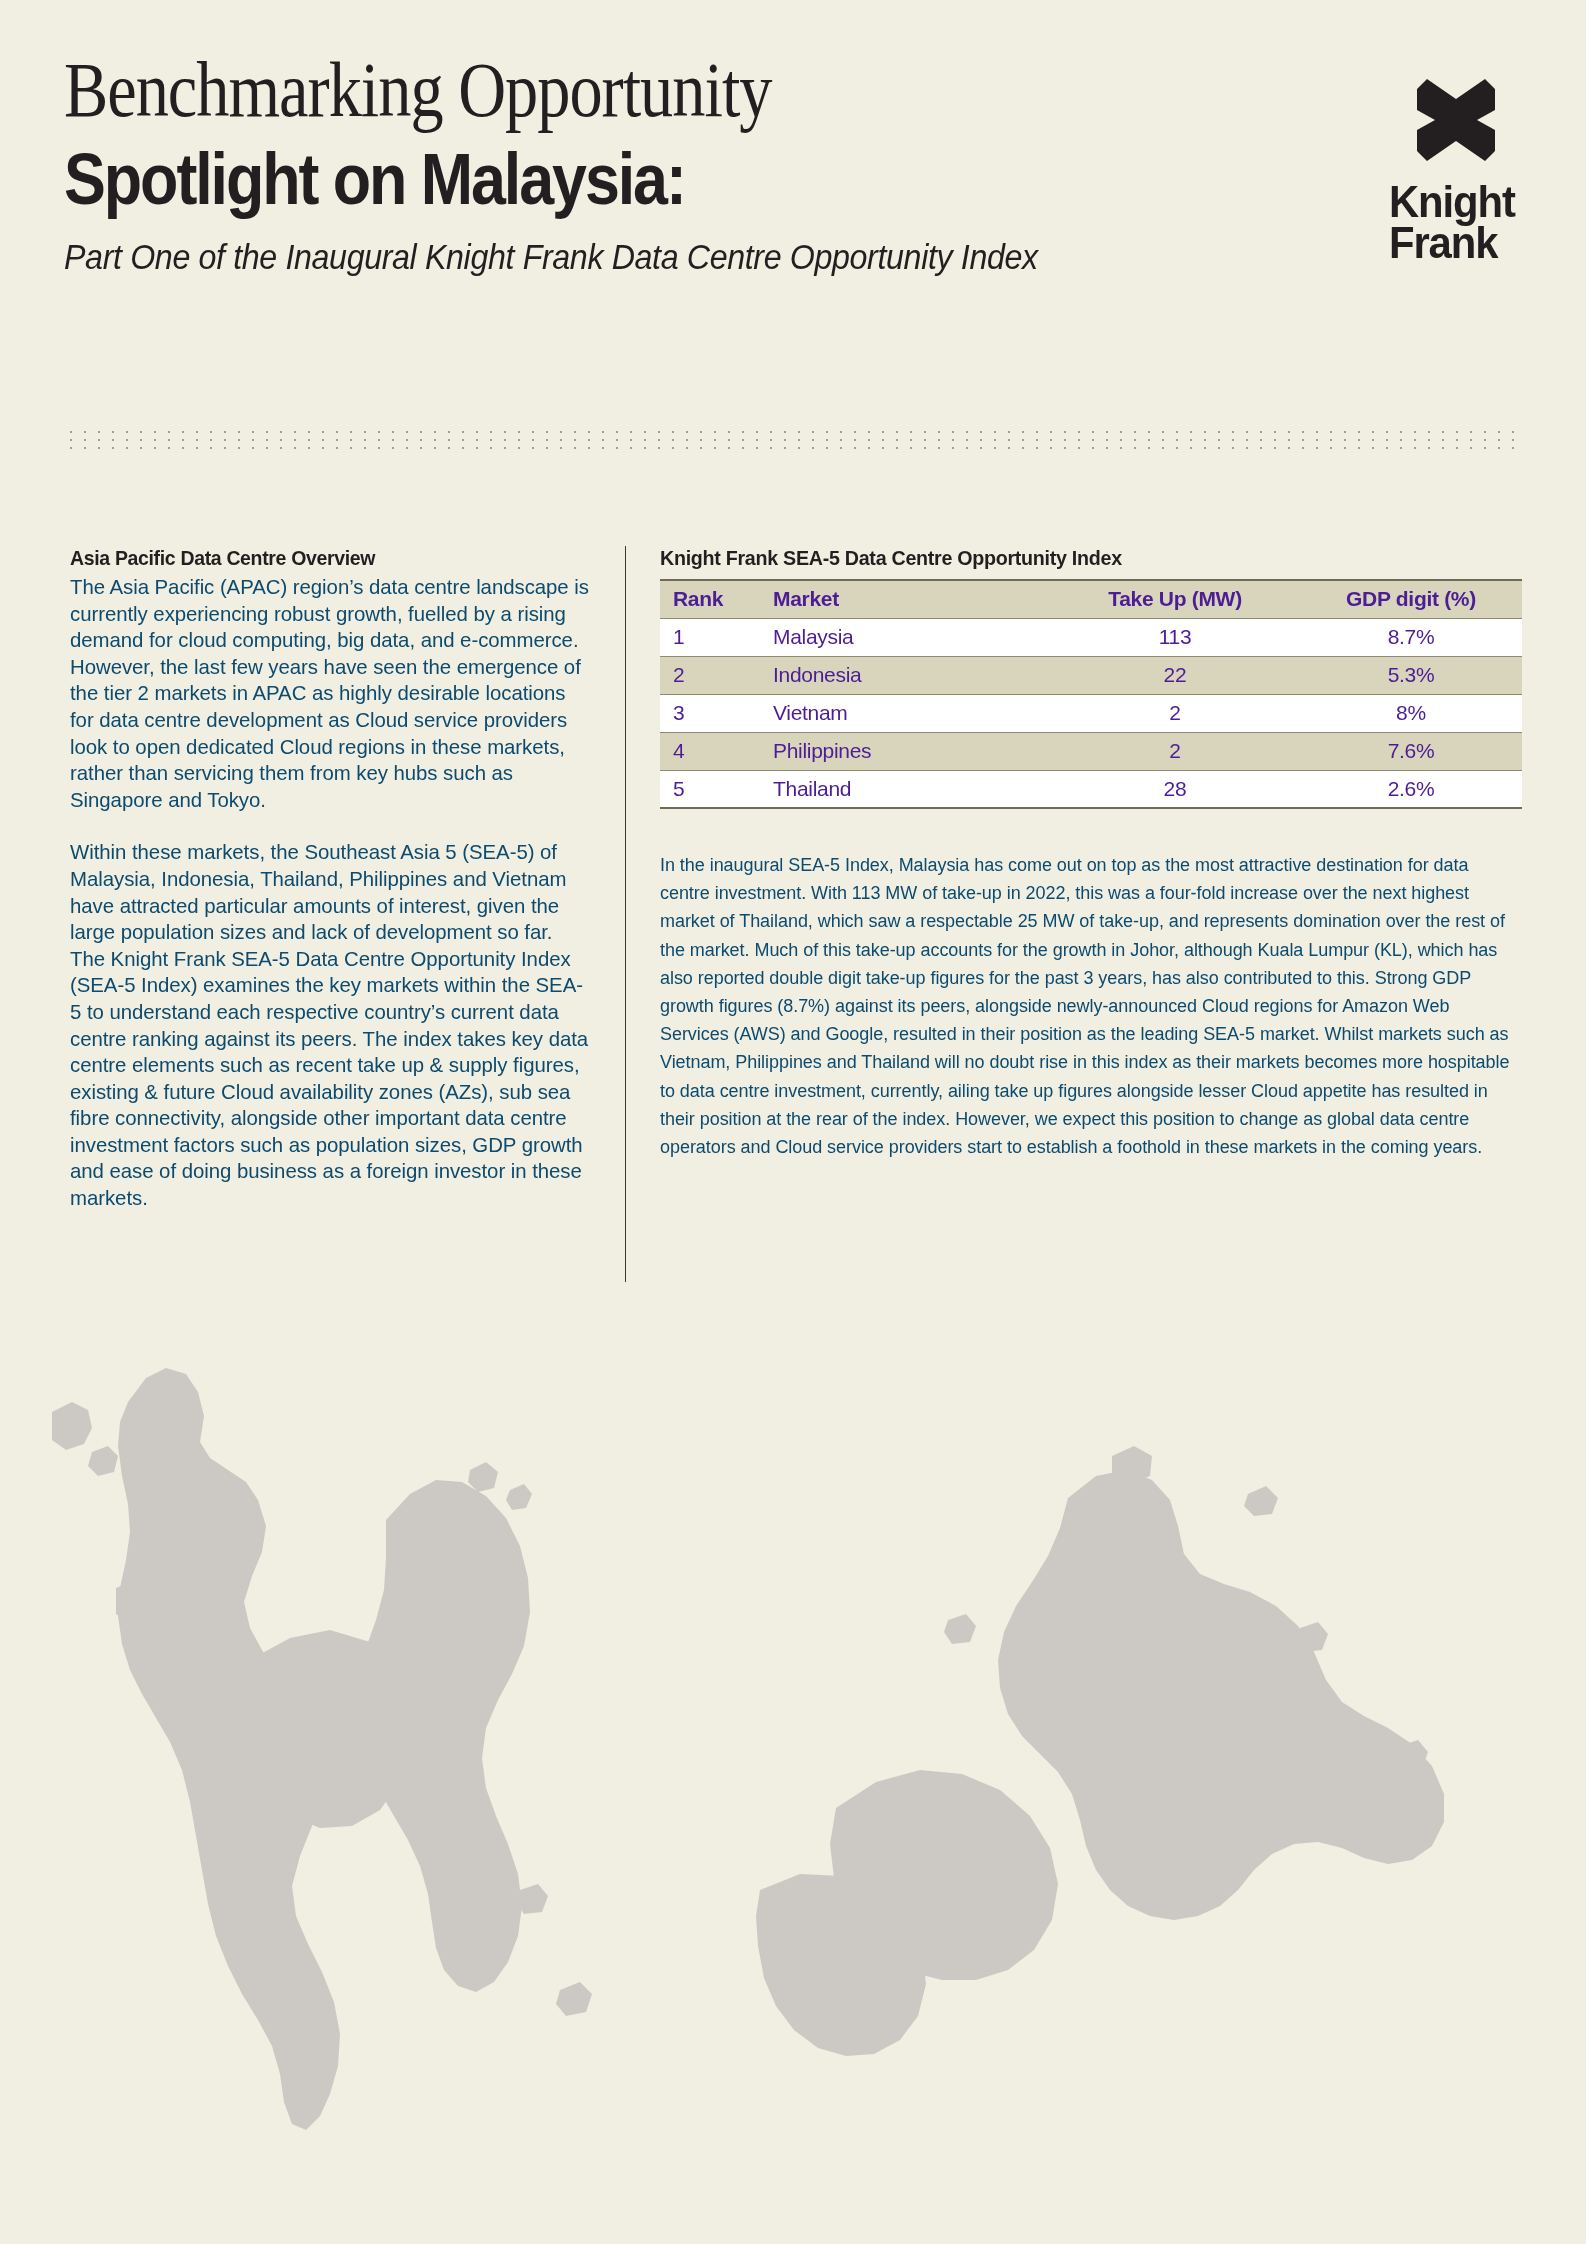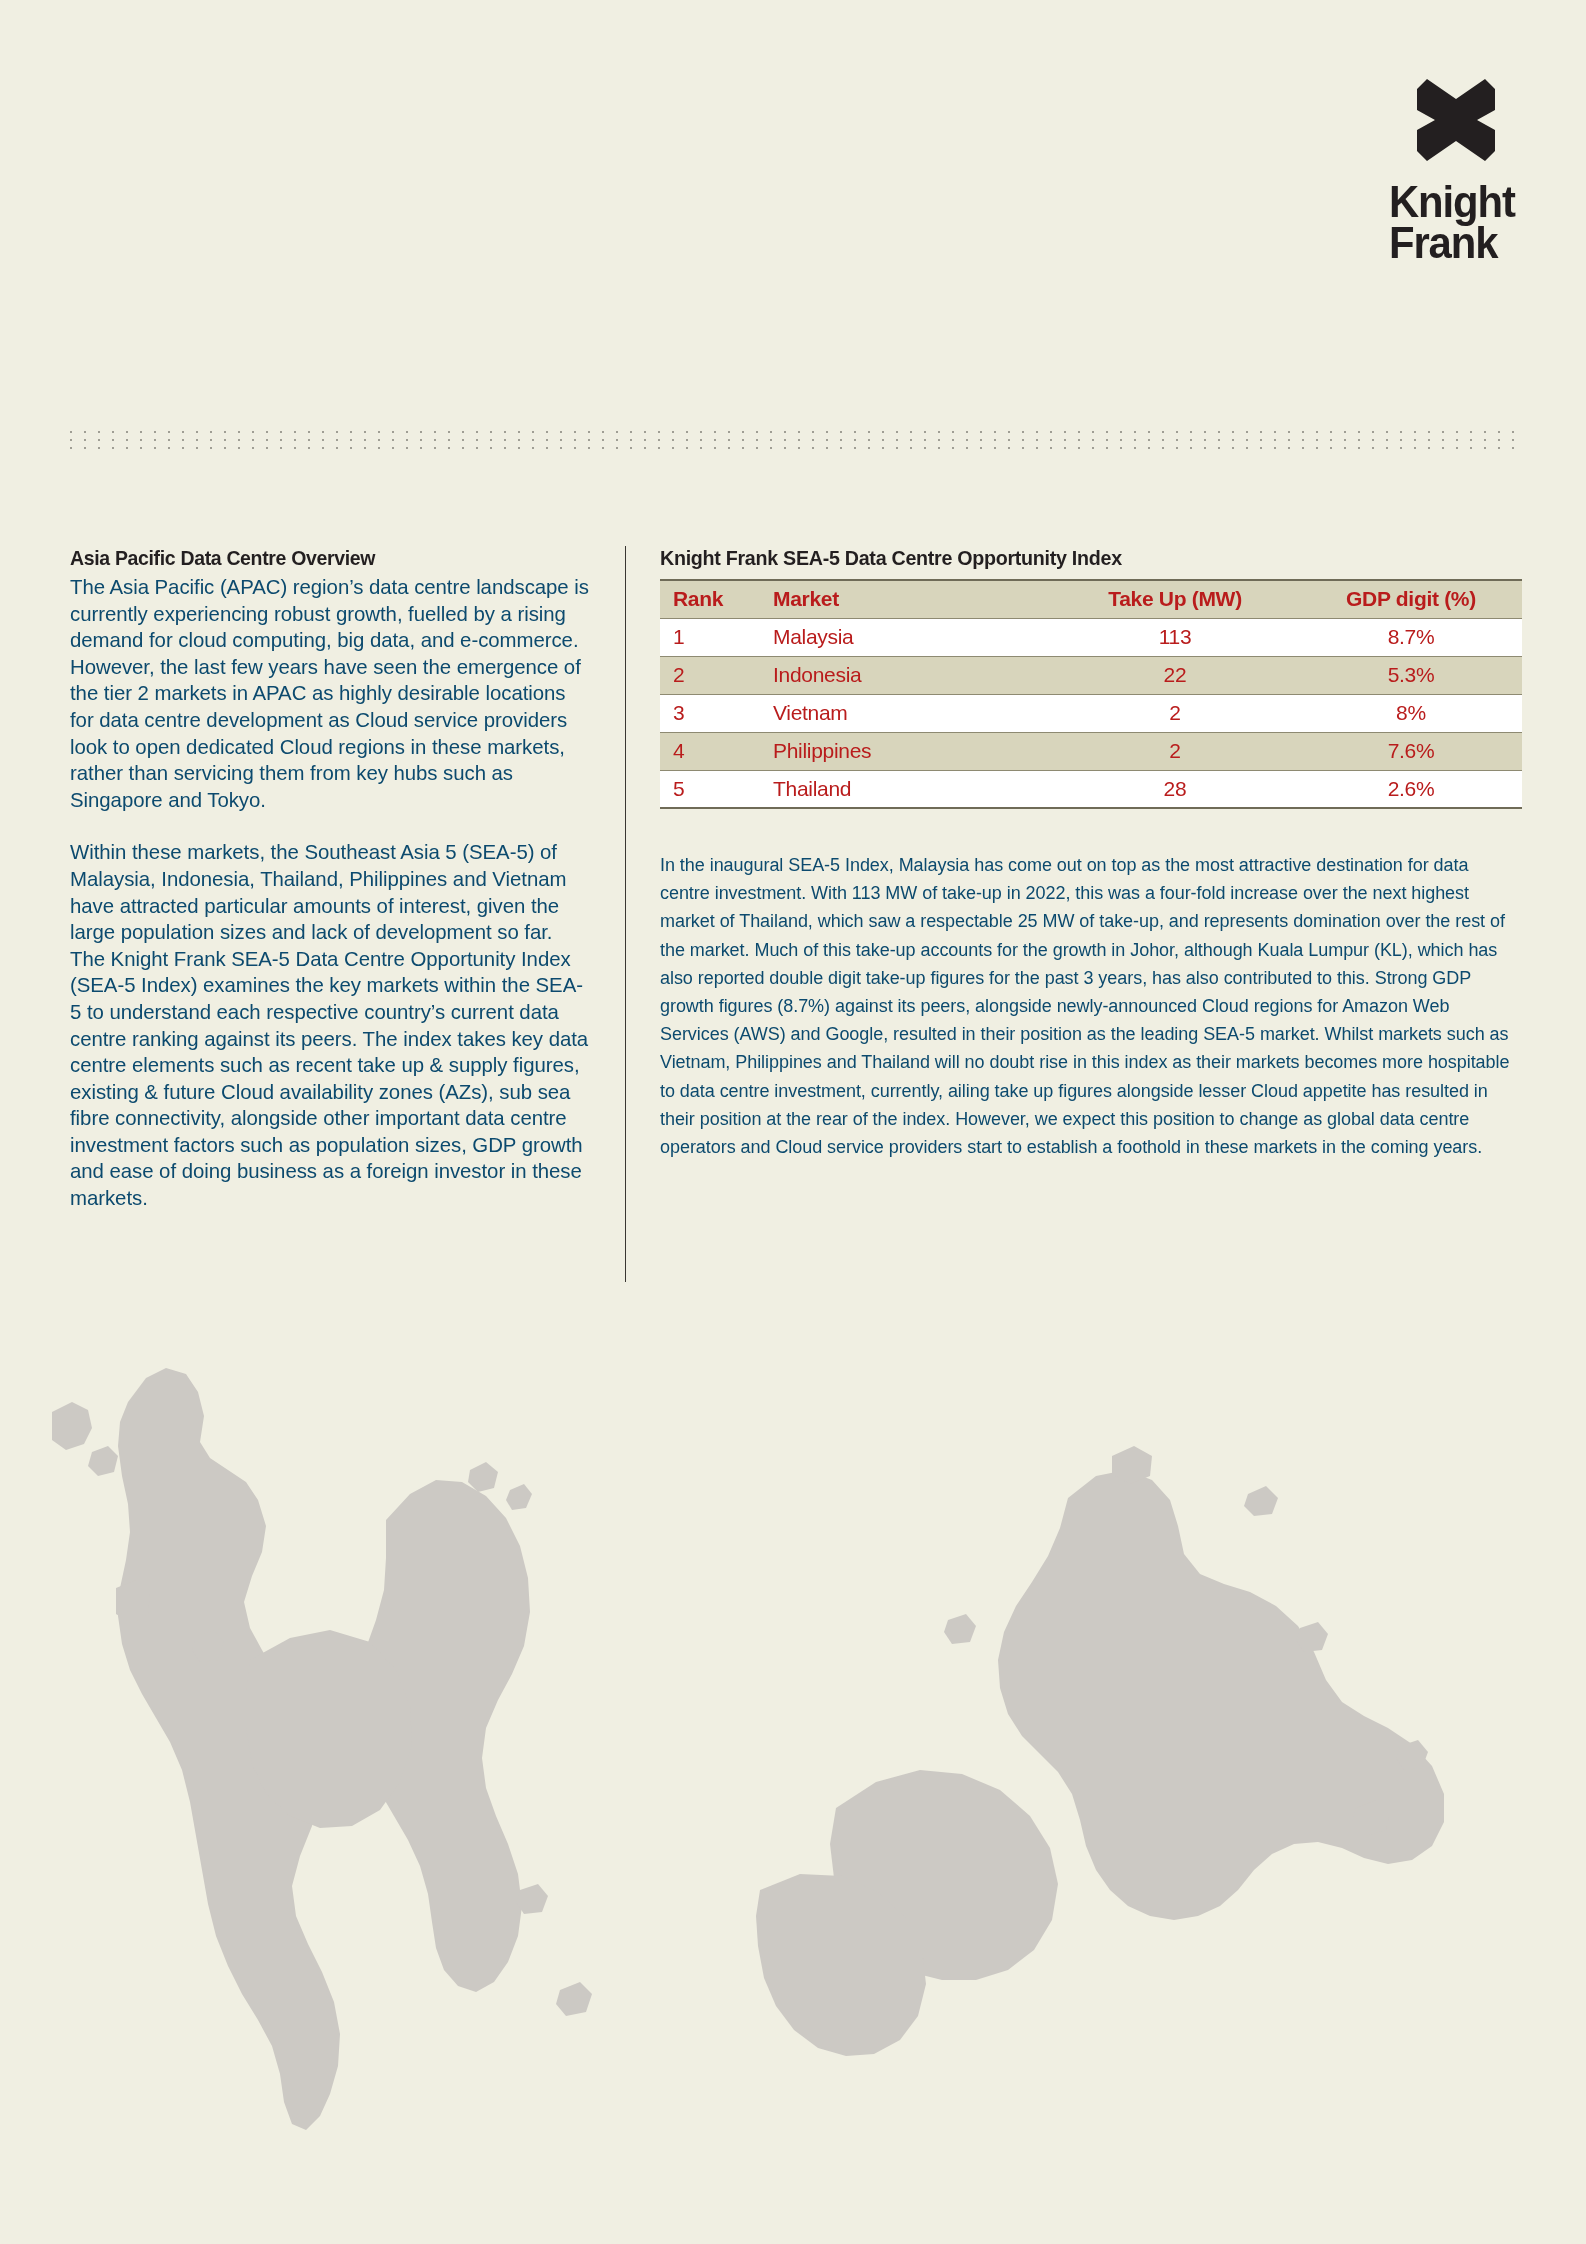--- a/index.html
+++ b/index.html
@@ -113,21 +113,21 @@
     letter-spacing:-0.3px;
     color:#231F20;
     transform:scaleX(0.96);
     transform-origin:left center;
     margin-bottom:9px;
     white-space:nowrap;
   }
   table#index-table { width:862px; border-collapse:collapse; font-family:"Liberation Sans", sans-serif; }
   table#index-table th, table#index-table td {
     font-size:21px; padding:0; height:38px; vertical-align:middle;
-    letter-spacing:-0.3px; color:#b91c1c;
+    letter-spacing:-0.3px; color:#4c1d95;
   }
   table#index-table th { font-weight:bold; }
   table#index-table thead tr { background:#D8D5BC; }
   table#index-table thead tr th { border-top:2.2px solid #6F6B57; border-bottom:1.4px solid #8E8A72; }
   table#index-table tbody tr.shade { background:#D8D5BC; }
   table#index-table tbody tr.plain { background:#FFFFFF; }
   table#index-table tbody td { border-bottom:1.4px solid #8E8A72; }
   table#index-table tbody tr:last-child td { border-bottom:2.2px solid #6F6B57; }
   .c-rank  { width:100px; text-align:left;   padding-left:13px !important; }
   .c-mkt   { width:290px; text-align:left;   padding-left:13px !important; }
@@ -140,20 +140,25 @@
   #map-layer { position:absolute; left:0; top:1330px; width:1586px; height:914px; }
   #map-layer svg { display:block; width:100%; height:100%; }
 
   #badges { position:absolute; left:0; top:1330px; width:1586px; height:914px; }
 </style>
 </head>
 <body>
 
 <div id="header">
 
+  <div id="title-block">
+    <div id="main-title">Benchmarking Opportunity</div>
+    <div id="sub-title">Spotlight on Malaysia:</div>
+    <div id="tag-line">Part One of the Inaugural Knight Frank Data Centre Opportunity Index</div>
+  </div>
 
   <div id="logo">
     <svg id="logo-mark" viewBox="0 0 78 82">
       <path d="M0 10 L0 31 L18 41 L0 51 L0 72 L10 82 L39 62 L68 82 L78 72 L78 51 L60 41 L78 31 L78 10 L68 0 L39 20 L10 0 Z" fill="#231F20"></path>
     </svg>
     <div id="logo-word">
       <div>Knight</div>
       <div>Frank</div>
     </div>
   </div>

